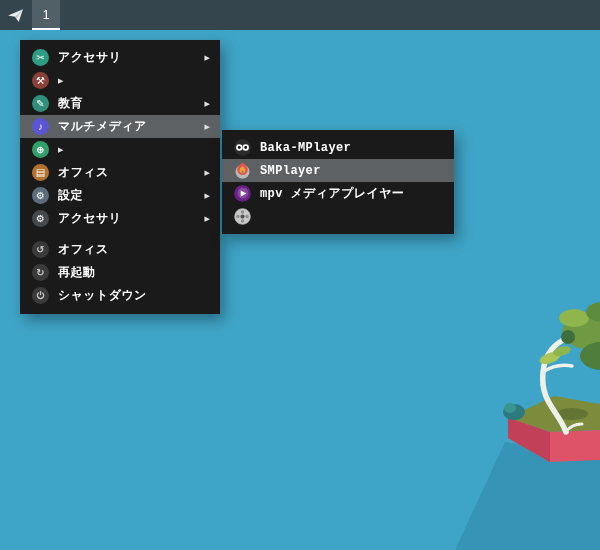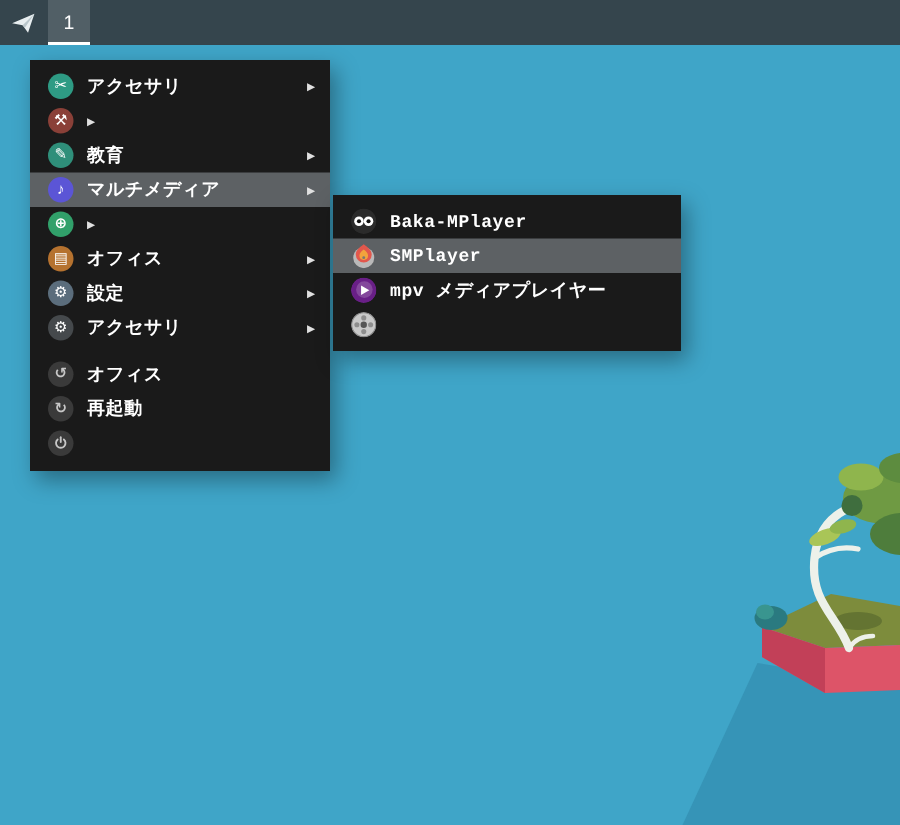--- a/index.html
+++ b/index.html
@@ -137,20 +137,21 @@
           <span class="mi-icon" style="background: rgb(58, 58, 58); color: rgb(199, 199, 199);">↻</span>
           <span class="mi-label">再起動</span>
         </div>
         <div class="menu-row">
           <span class="mi-icon" style="background: rgb(58, 58, 58); color: rgb(199, 199, 199);">
             <svg viewBox="0 0 16 16" width="11" height="11">
               <path d="M8 2.2v4.6" stroke="#c7c7c7" stroke-width="1.8" stroke-linecap="round" fill="none"></path>
               <path d="M5 4.3a4.6 4.6 0 1 0 6 0" stroke="#c7c7c7" stroke-width="1.8" fill="none" stroke-linecap="round"></path>
             </svg>
           </span>
+          <span class="mi-label">シャットダウン</span>
         </div>
       </div>
   </div>
 
   <div class="submenu-panel">
     <div id="submenu-items">
         <div class="menu-row">
           <span class="mi-icon">
             <svg viewBox="0 0 16 16" width="17" height="17">
               <circle cx="8" cy="8" r="8" fill="#2b2b2b"></circle>

